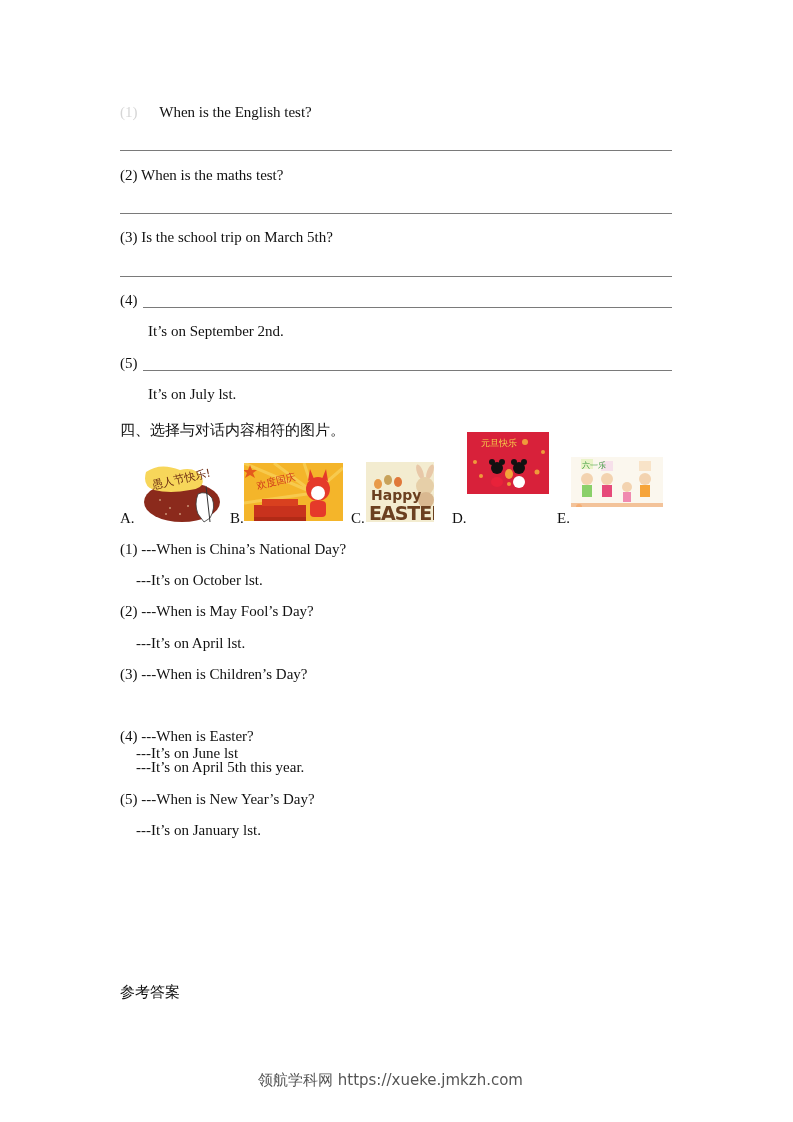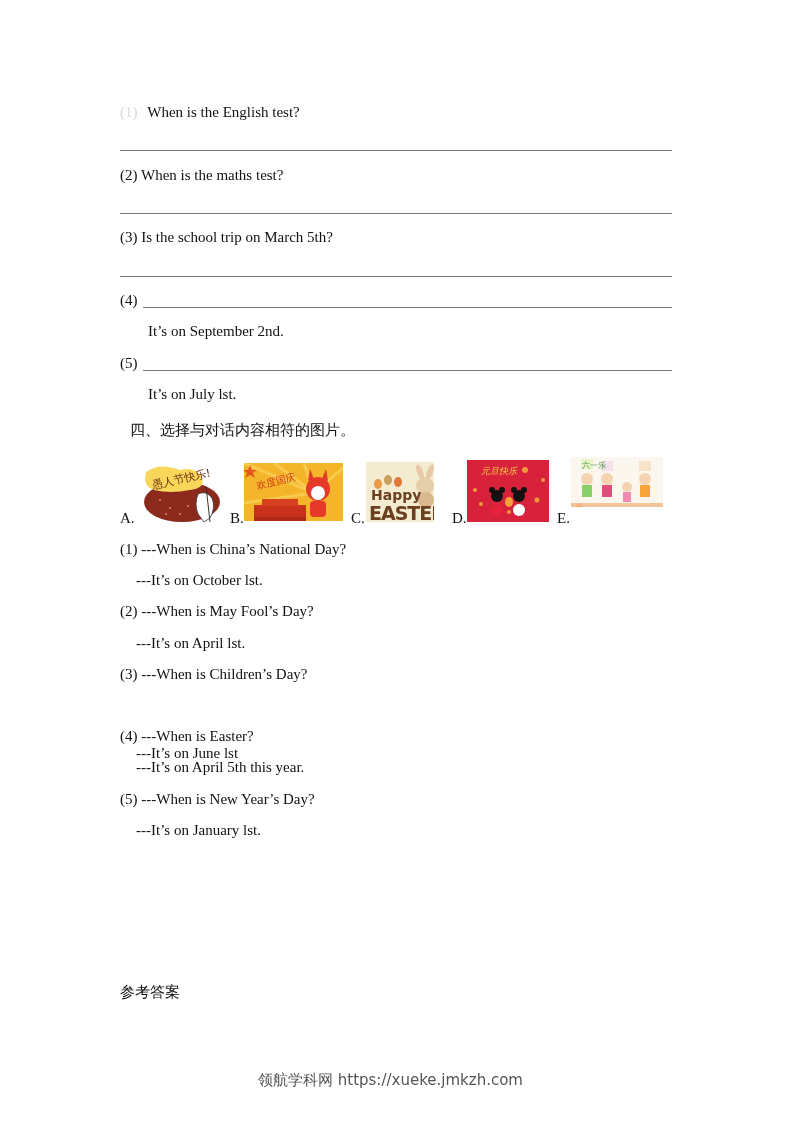--- a/index.html
+++ b/index.html
@@ -13,21 +13,21 @@
   .footer { font-family:"DejaVu Sans", sans-serif; font-size:15px; color:#555; white-space:nowrap; }
   .pic { position:absolute; overflow:hidden; }
   .opt-letter { position:absolute; font-size:15px; line-height:18px; }
   svg { display:block; }
 </style>
 </head>
 <body>
 
 <div class="abs q" style="left:120px;top:103px;">
   <span class="num-faded">(1)</span>
-  <span style="margin-left:6px;">When is the English test?</span>
+  <span style="margin-left:18px;">When is the English test?</span>
 </div>
 <div class="rule" style="left:120px;top:150px;width:552px;"></div>
 
 <div class="abs q" style="left:120px;top:166px;">
   <span>(2)</span>
   <span>When is the maths test?</span>
 </div>
 <div class="rule" style="left:120px;top:213px;width:552px;"></div>
 
 <div class="abs q" style="left:120px;top:228px;">
@@ -41,21 +41,21 @@
 </div>
 <div class="rule" style="left:143px;top:307px;width:529px;"></div>
 <div class="abs q" style="left:148px;top:322px;">It’s on September 2nd.</div>
 
 <div class="abs q" style="left:120px;top:354px;">
   <span>(5)</span>
 </div>
 <div class="rule" style="left:143px;top:370px;width:529px;"></div>
 <div class="abs q" style="left:148px;top:385px;">It’s on July lst.</div>
 
-<div class="abs cn" style="left:120px;top:421px;margin-left:10px;">四、选择与对话内容相符的图片。</div>
+<div class="abs cn" style="left:120px;top:421px;">四、选择与对话内容相符的图片。</div>
 
 <div class="opt-letter" style="left:120px;top:509px;">A.</div>
 <div class="pic" style="left:140px;top:464px;width:82px;height:60px;">
   <svg width="82" height="60" viewBox="0 0 82 60">
     <ellipse cx="42" cy="38" rx="38" ry="20" fill="#8b2a1c"></ellipse>
     <g fill="#f3d9b0" opacity="0.6">
       <circle cx="20" cy="36" r="1"></circle>
         <circle cx="30" cy="44" r="1"></circle>
         <circle cx="40" cy="50" r="1"></circle>
         <circle cx="26" cy="50" r="1"></circle>
@@ -102,21 +102,21 @@
     <ellipse cx="54" cy="10" rx="3" ry="8" fill="#e8c8a8" transform="rotate(-20 54 10)"></ellipse>
     <ellipse cx="64" cy="10" rx="3" ry="8" fill="#e8c8a8" transform="rotate(20 64 10)"></ellipse>
     <circle cx="59" cy="24" r="9" fill="#e6cfa8"></circle>
     <ellipse cx="60" cy="38" rx="8" ry="8" fill="#d9b890"></ellipse>
     <text x="5" y="38" font-size="14" font-weight="bold" font-family="DejaVu Sans, sans-serif" fill="#6b4020">Happy</text>
     <text x="3" y="58" font-size="19" font-weight="bold" font-family="DejaVu Sans, sans-serif" fill="#6b4020" letter-spacing="-1">EASTER</text>
   </svg>
 </div>
 
 <div class="opt-letter" style="left:452px;top:509px;">D.</div>
-<div class="pic" style="left:467px;top:460px;width:82px;height:70px;font-style:italic;">
+<div class="pic" style="left:467px;top:432px;width:82px;height:70px;">
   <svg width="82" height="62" viewBox="0 0 82 62">
     <rect width="82" height="62" fill="#d8213a"></rect>
     <g fill="#f7c33a" opacity="0.75">
       <circle cx="8" cy="30" r="2"></circle>
         <circle cx="14" cy="44" r="2"></circle>
         <circle cx="70" cy="40" r="2.5"></circle>
         <circle cx="76" cy="20" r="2"></circle>
         <circle cx="58" cy="10" r="3"></circle>
         <circle cx="42" cy="52" r="2"></circle>
     </g>

